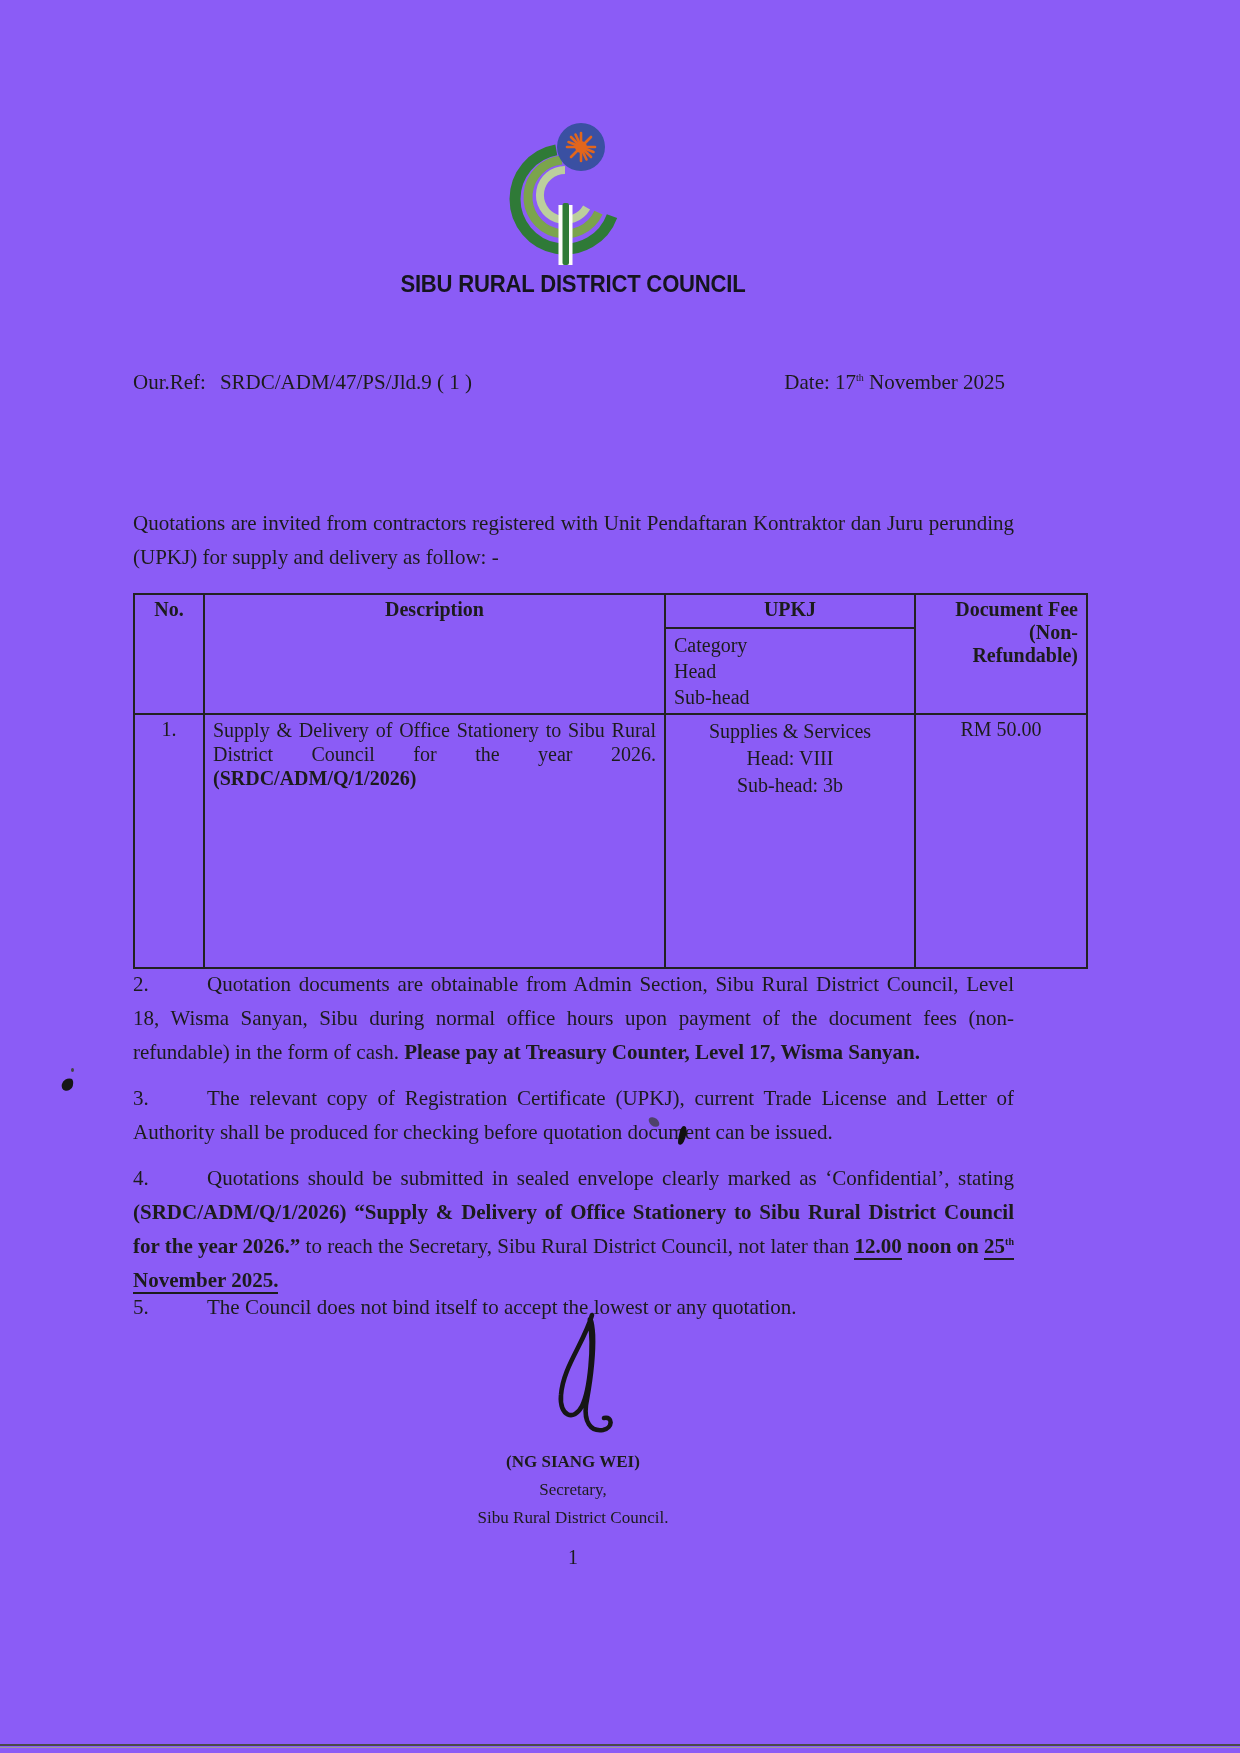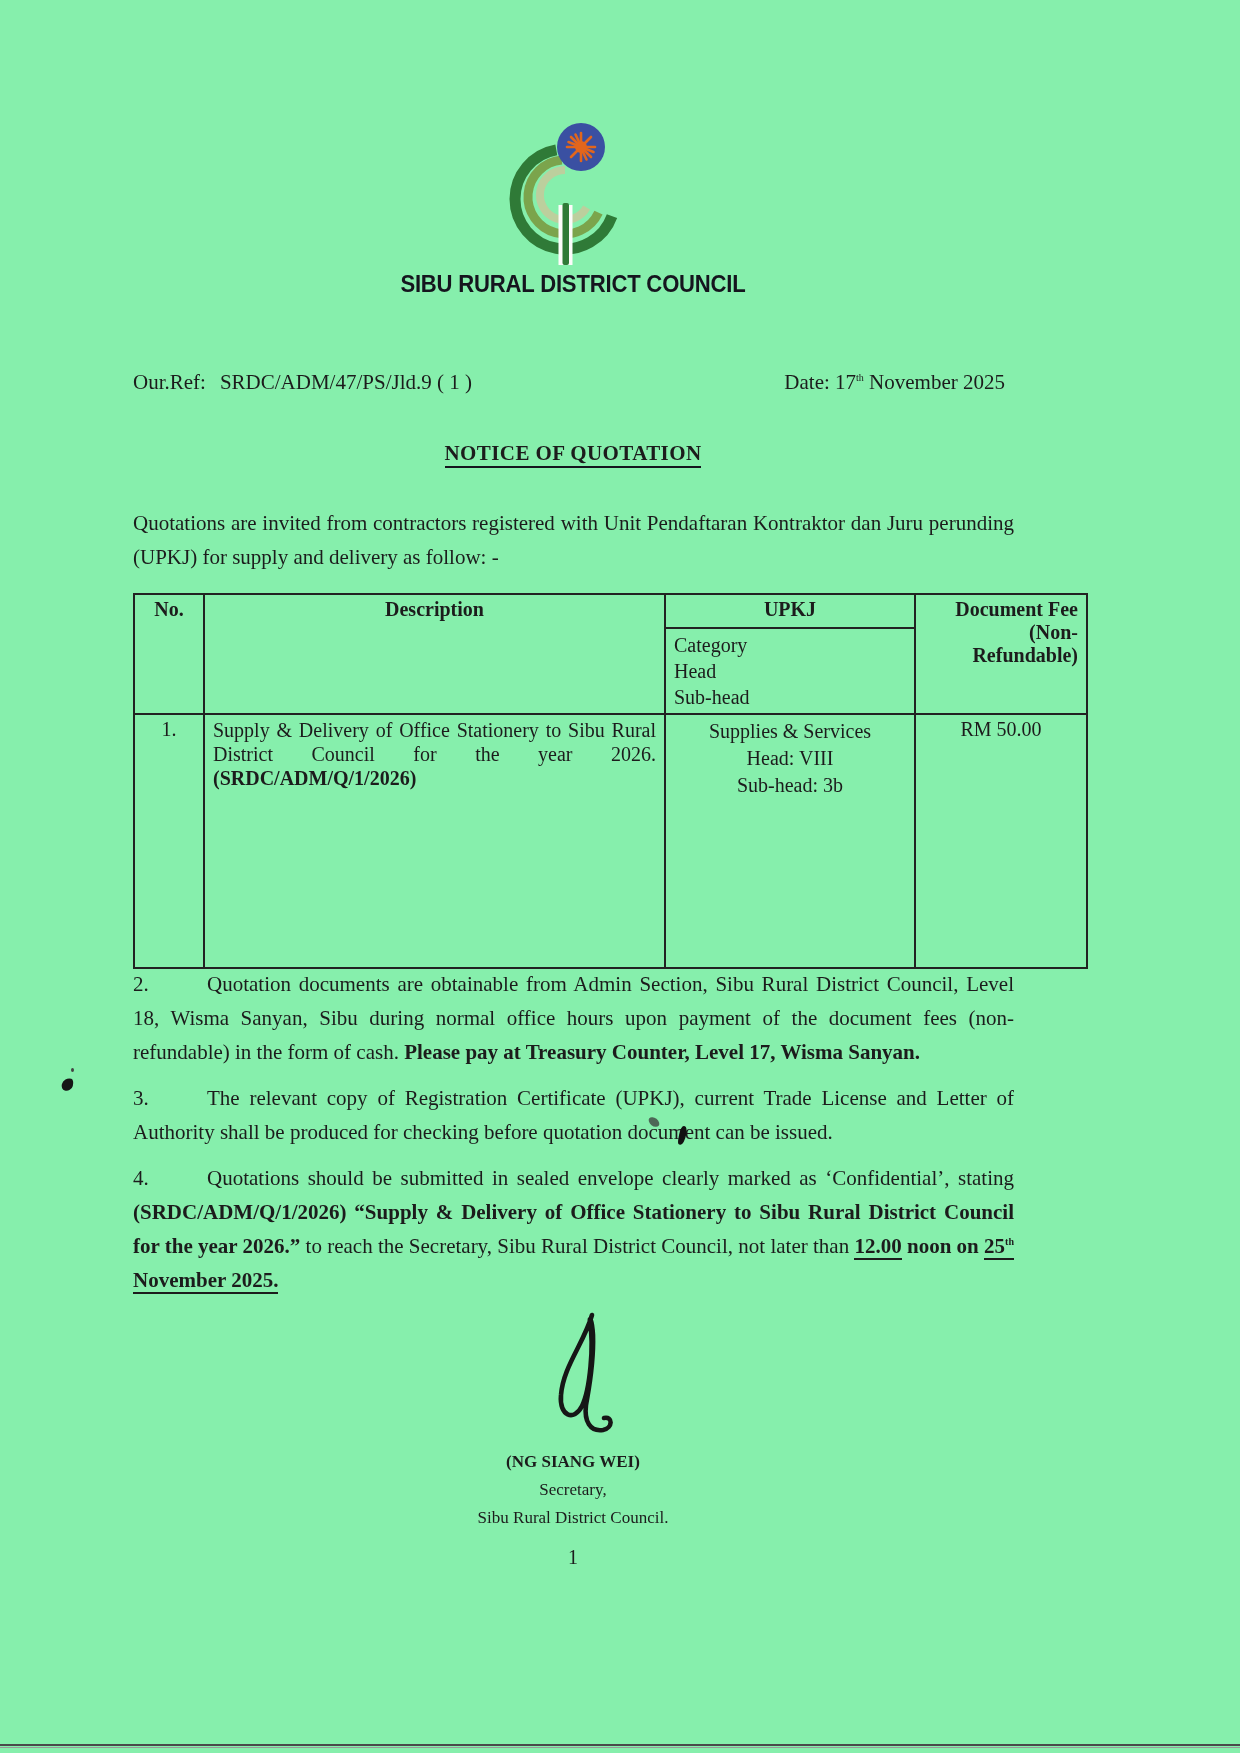--- a/index.html
+++ b/index.html
@@ -1,17 +1,17 @@
 <!DOCTYPE html>
 <html><head>
 <meta charset="utf-8">
 <style>
   html,body{margin:0;padding:0;}
   body{width:1240px;height:1753px;background:#ffffff;font-family:"Liberation Serif", serif;color:#1c1c1c;}
-  .page{position:relative;width:1240px;height:1753px;background:#86efac;overflow:hidden;}
+  .page{position:relative;width:1240px;height:1753px;background:#8b5cf6;overflow:hidden;}
 
   .logo{position:absolute;left:503px;top:117px;width:132px;height:150px;}
 
   .org-name{position:absolute;left:133px;top:271px;width:880px;text-align:center;
     font-family:"Liberation Sans", sans-serif;font-weight:bold;font-size:23px;
     letter-spacing:-0.2px;color:#15151e;transform:scaleX(.96);transform-origin:center;}
 
   .refline{position:absolute;left:133px;top:370px;width:872px;display:flex;
     justify-content:space-between;font-size:21px;align-items:center;}
   .refline .ref-label{margin-right:14px;}
@@ -99,23 +99,20 @@
 
   <div class="refline">
     <span>
       <span class="ref-label">Our.Ref:</span><span>SRDC/ADM/47/PS/Jld.9 ( 1 )</span>
     </span>
     <span>
       <span>Date: 17</span><sup>th</sup><span> November 2025</span>
     </span>
   </div>
 
-  <div class="doc-title">
-    <span>NOTICE OF QUOTATION</span>
-  </div>
 
   <div class="para intro">Quotations are invited from contractors registered with Unit Pendaftaran Kontraktor dan Juru perunding (UPKJ) for supply and delivery as follow: -</div>
 
   <table class="quote">
     <tbody>
       <tr>
         <th class="h-no" rowspan="2">No.</th>
         <th class="h-desc" rowspan="2">Description</th>
         <th class="h-upkj">UPKJ</th>
         <th class="h-fee" rowspan="2">
@@ -151,20 +148,23 @@
   </div>
 
   <div class="para p3">
     <span class="pnum">3.</span><span>The relevant copy of Registration Certificate (UPKJ), current Trade License and Letter of Authority shall be produced for checking before quotation document can be issued.</span>
   </div>
 
   <div class="para p4">
     <span class="pnum">4.</span><span>Quotations should be submitted in sealed envelope clearly marked as ‘Confidential’, stating </span><span class="b">(SRDC/ADM/Q/1/2026) “Supply &amp; Delivery of Office Stationery to Sibu Rural District Council for the year 2026.”</span><span> to reach the Secretary, Sibu Rural District Council, not later than </span><span class="bu">12.00</span><span class="b"> noon on </span><span class="bu"><span>25</span><sup>th</sup><span> November 2025.</span></span>
   </div>
 
+  <div class="para p5">
+    <span class="pnum">5.</span><span>The Council does not bind itself to accept the lowest or any quotation.</span>
+  </div>
 
   <svg class="signature" viewBox="0 0 88 132" xmlns="http://www.w3.org/2000/svg">
     <path d="M52 4 C44 32, 23 56, 21 84 C19 105, 34 111, 42 95 C50 79, 54 34, 50 12 C49 4, 52 8, 53 24 C54 54, 48 82, 46 94 C44 110, 50 121, 63 119 C73 117, 73 105, 64 107" fill="none" stroke-width="4.6" stroke-linecap="round" stroke-linejoin="round" stroke="#161616"></path>
   </svg>
 
   <div class="sig-block">
     <div class="sig-name">(NG SIANG WEI)</div>
     <div>Secretary,</div>
     <div>Sibu Rural District Council.</div>
   </div>

